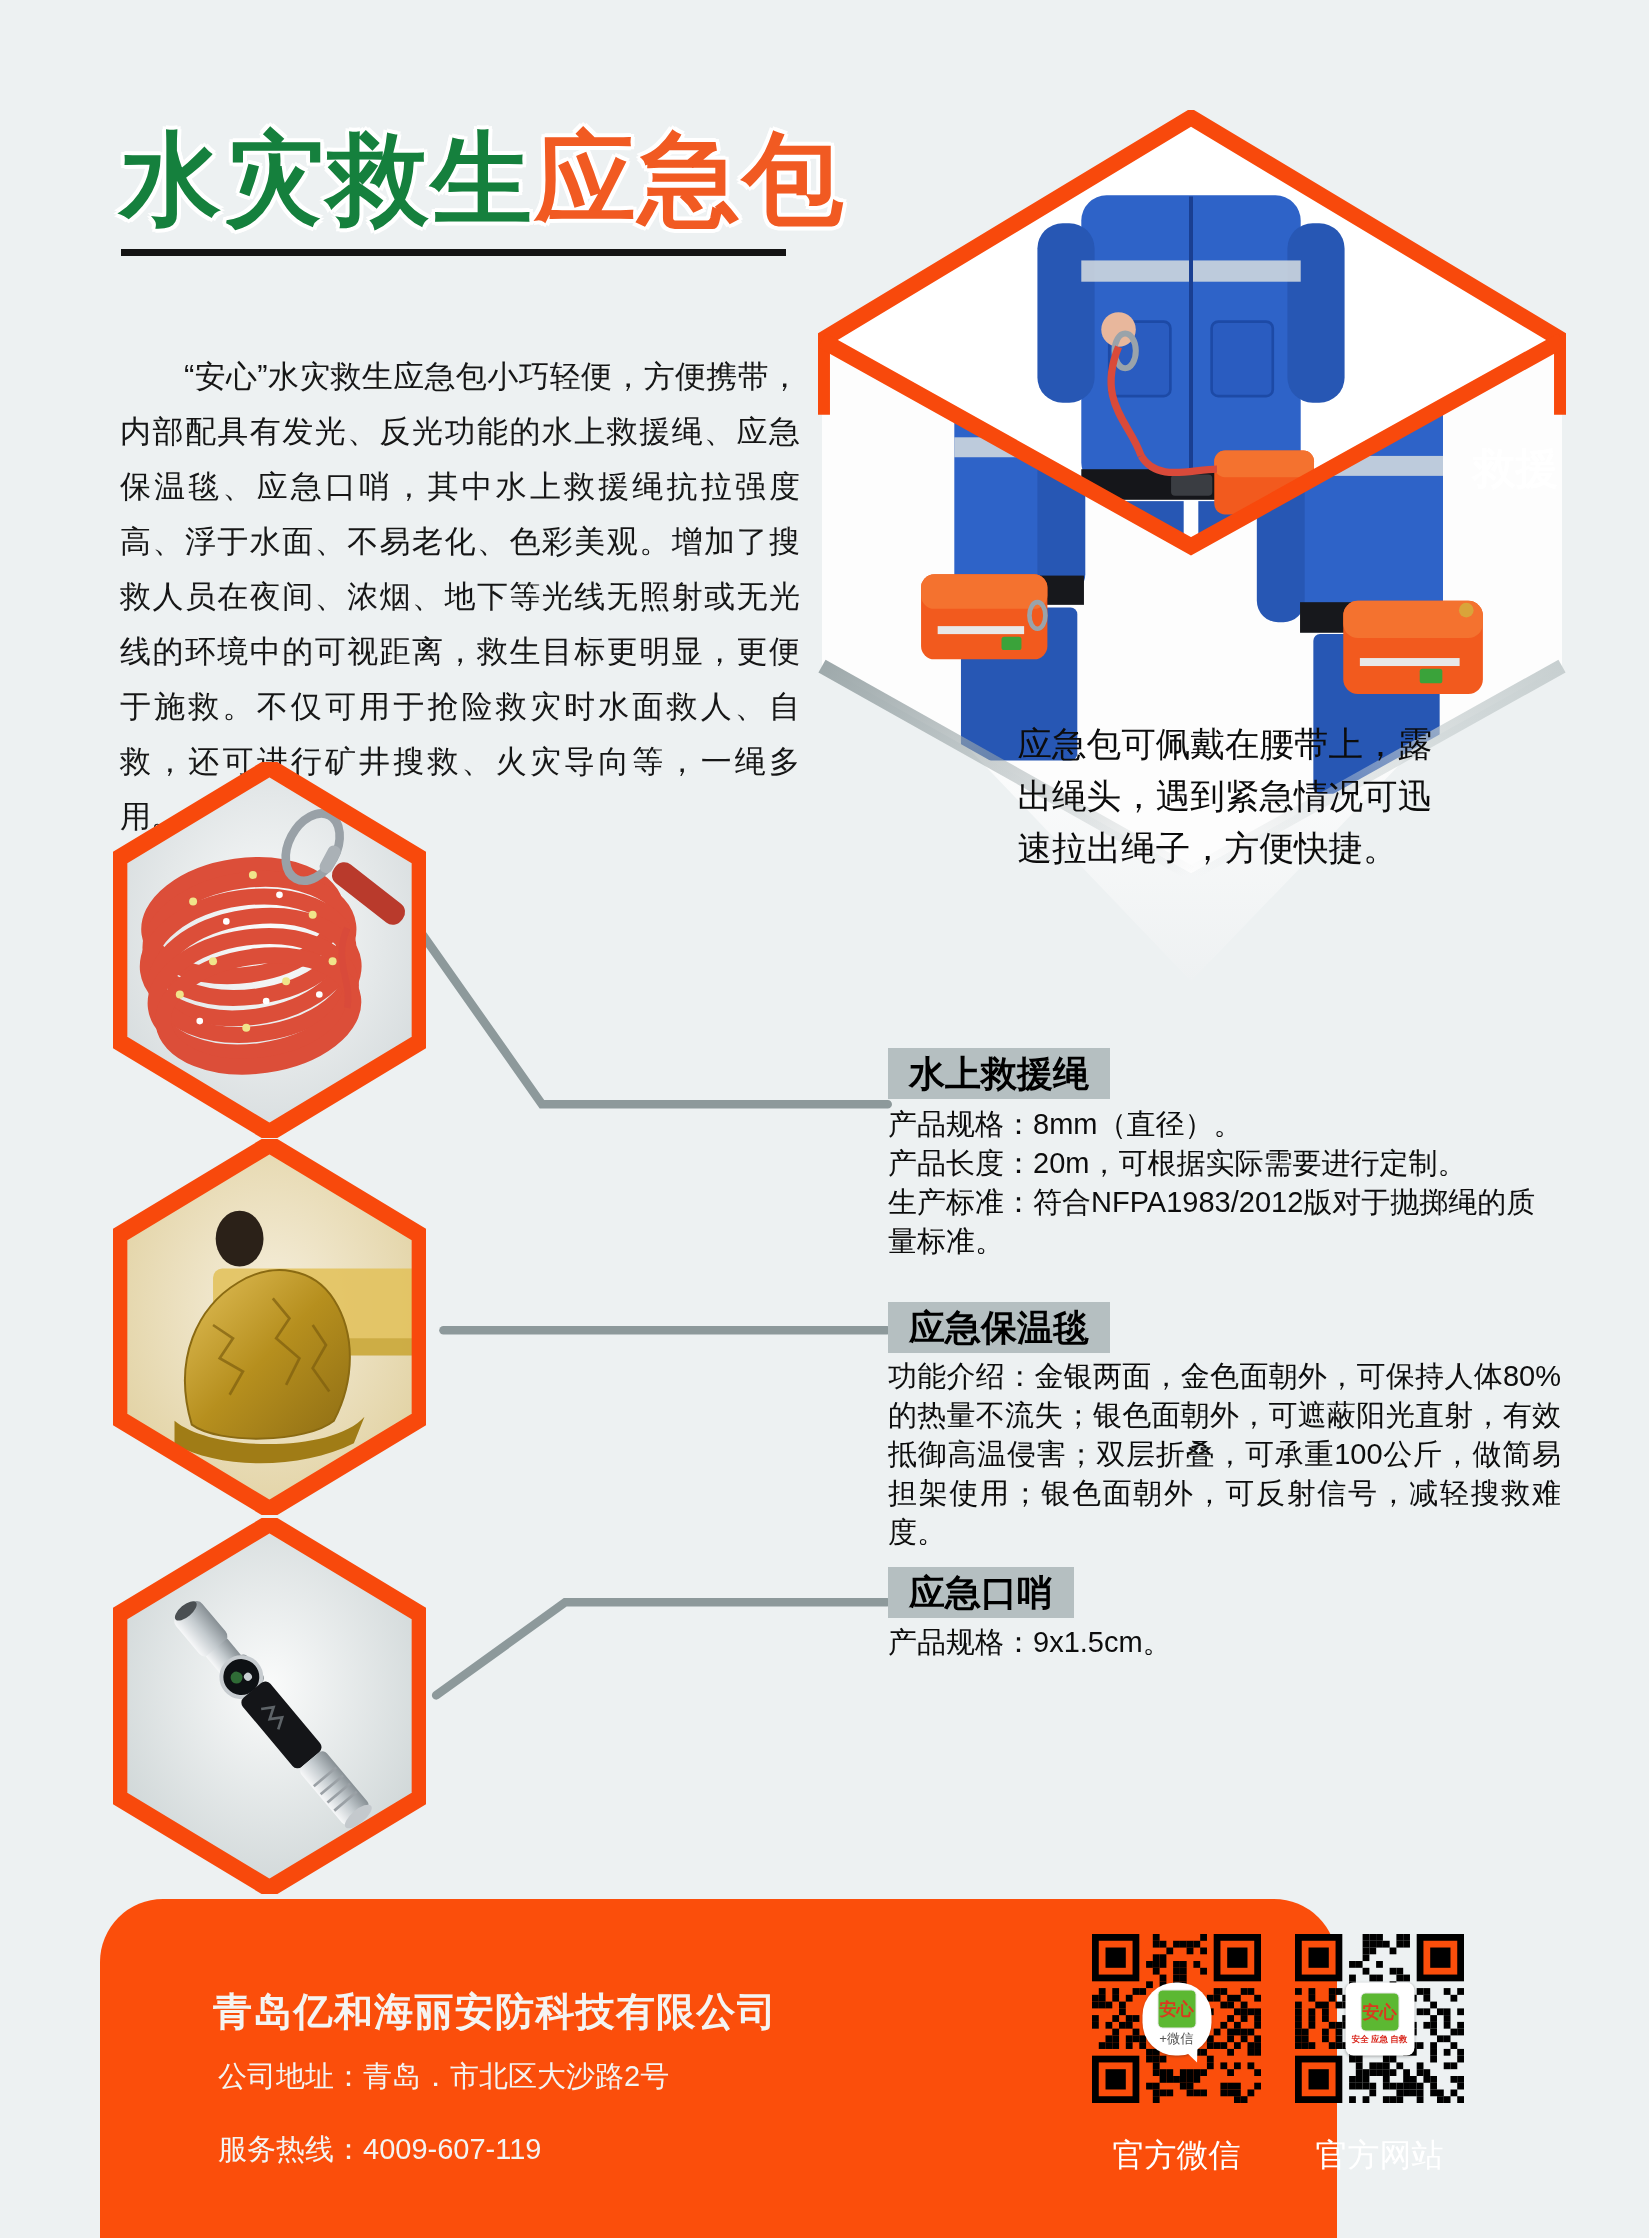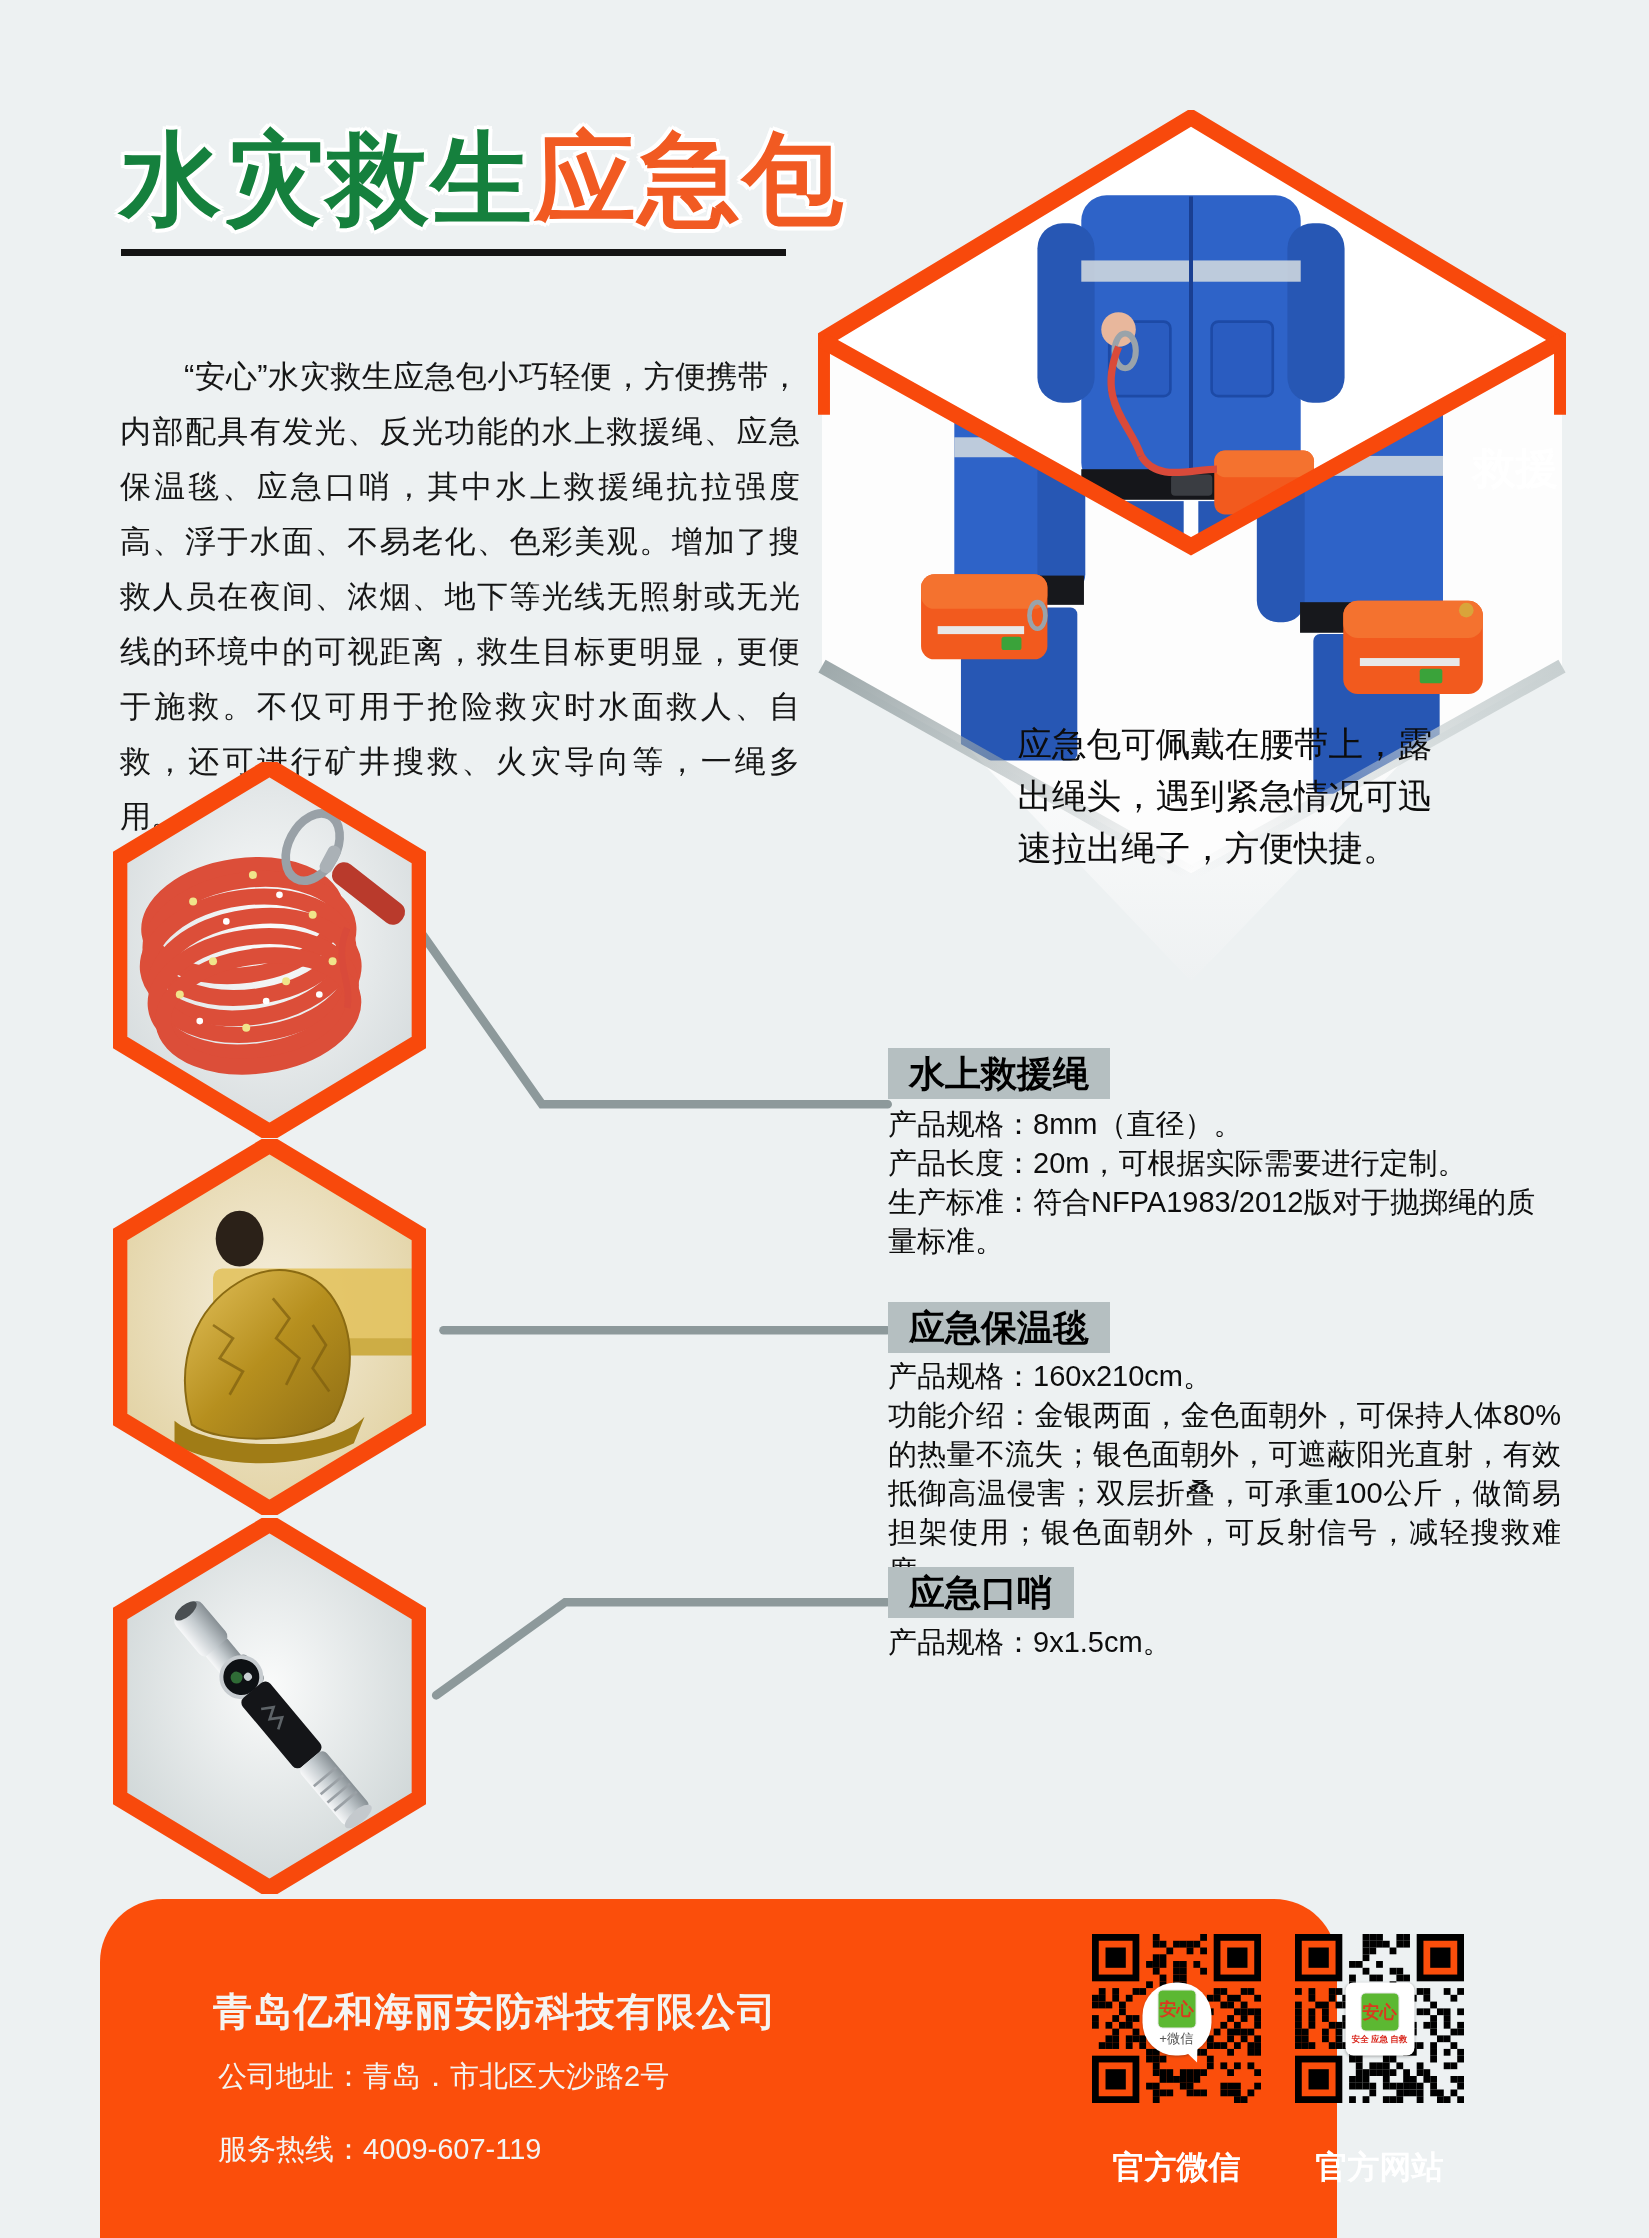--- a/index.html
+++ b/index.html
@@ -48,21 +48,21 @@
   #footer{
     position:absolute;left:100px;top:1899px;width:1237px;height:340px;
     background:#FB4E0B;border-radius:63px 63px 0 0;
   }
   #company{position:absolute;left:113px;top:86px;font-size:39px;font-weight:bold;color:#f4f4f2;letter-spacing:1.3px;}
   #address{position:absolute;left:118px;top:158px;font-size:29px;color:#f4f4f2;}
   #hotline{position:absolute;left:118px;top:231px;font-size:29px;color:#f4f4f2;}
   .qr-box{position:absolute;top:35px;width:169px;height:169px;}
   #qr-wechat{left:992px;}
   #qr-site{left:1195px;}
-  .qr-label{position:absolute;top:247px;width:169px;text-align:center;font-size:32px;font-weight:bold;color:#fff;}
+  .qr-label{position:absolute;top:235px;width:169px;text-align:center;font-size:32px;font-weight:normal;color:#fff;}
   #qr-wechat-label{left:992px;}
   #qr-site-label{left:1195px;}
   .qr-logo{
     position:absolute;left:50%;top:50%;transform:translate(-50%,-50%);
     width:69px;height:73px;background:#fff;display:flex;flex-direction:column;
     align-items:center;justify-content:center;box-shadow:0 1.3px 2.7px rgba(0,0,0,.25);
   }
   .qr-logo.bubble{border-radius:33px 33px 33px 33px;}
   .qr-logo.square{border-radius:8px;}
   .bubble-tail{position:absolute;left:43px;top:64px;width:0;height:0;border-left:9.3px solid transparent;
@@ -304,21 +304,20 @@
   <div class="sec-body" id="sec-body-0">
     <div class="spec-line">产品规格：8mm（直径）。</div>
     <div class="spec-line">产品长度：20m，可根据实际需要进行定制。</div>
     <div class="spec-line">生产标准：符合NFPA1983/2012版对于抛掷绳的质量标准。</div>
   </div>
 
   <div class="sec-header" id="sec-header-1">
     <span>应急保温毯</span>
   </div>
   <div class="sec-body" id="sec-body-1">
-    <div class="spec-line">产品规格：160x210cm。</div>
     <div class="spec-para">功能介绍：金银两面，金色面朝外，可保持人体80%的热量不流失；银色面朝外，可遮蔽阳光直射，有效抵御高温侵害；双层折叠，可承重100公斤，做简易担架使用；银色面朝外，可反射信号，减轻搜救难度。</div>
   </div>
 
   <div class="sec-header" id="sec-header-2">
     <span>应急口哨</span>
   </div>
   <div class="sec-body" id="sec-body-2">
     <div class="spec-line">产品规格：9x1.5cm。</div>
   </div>
 

